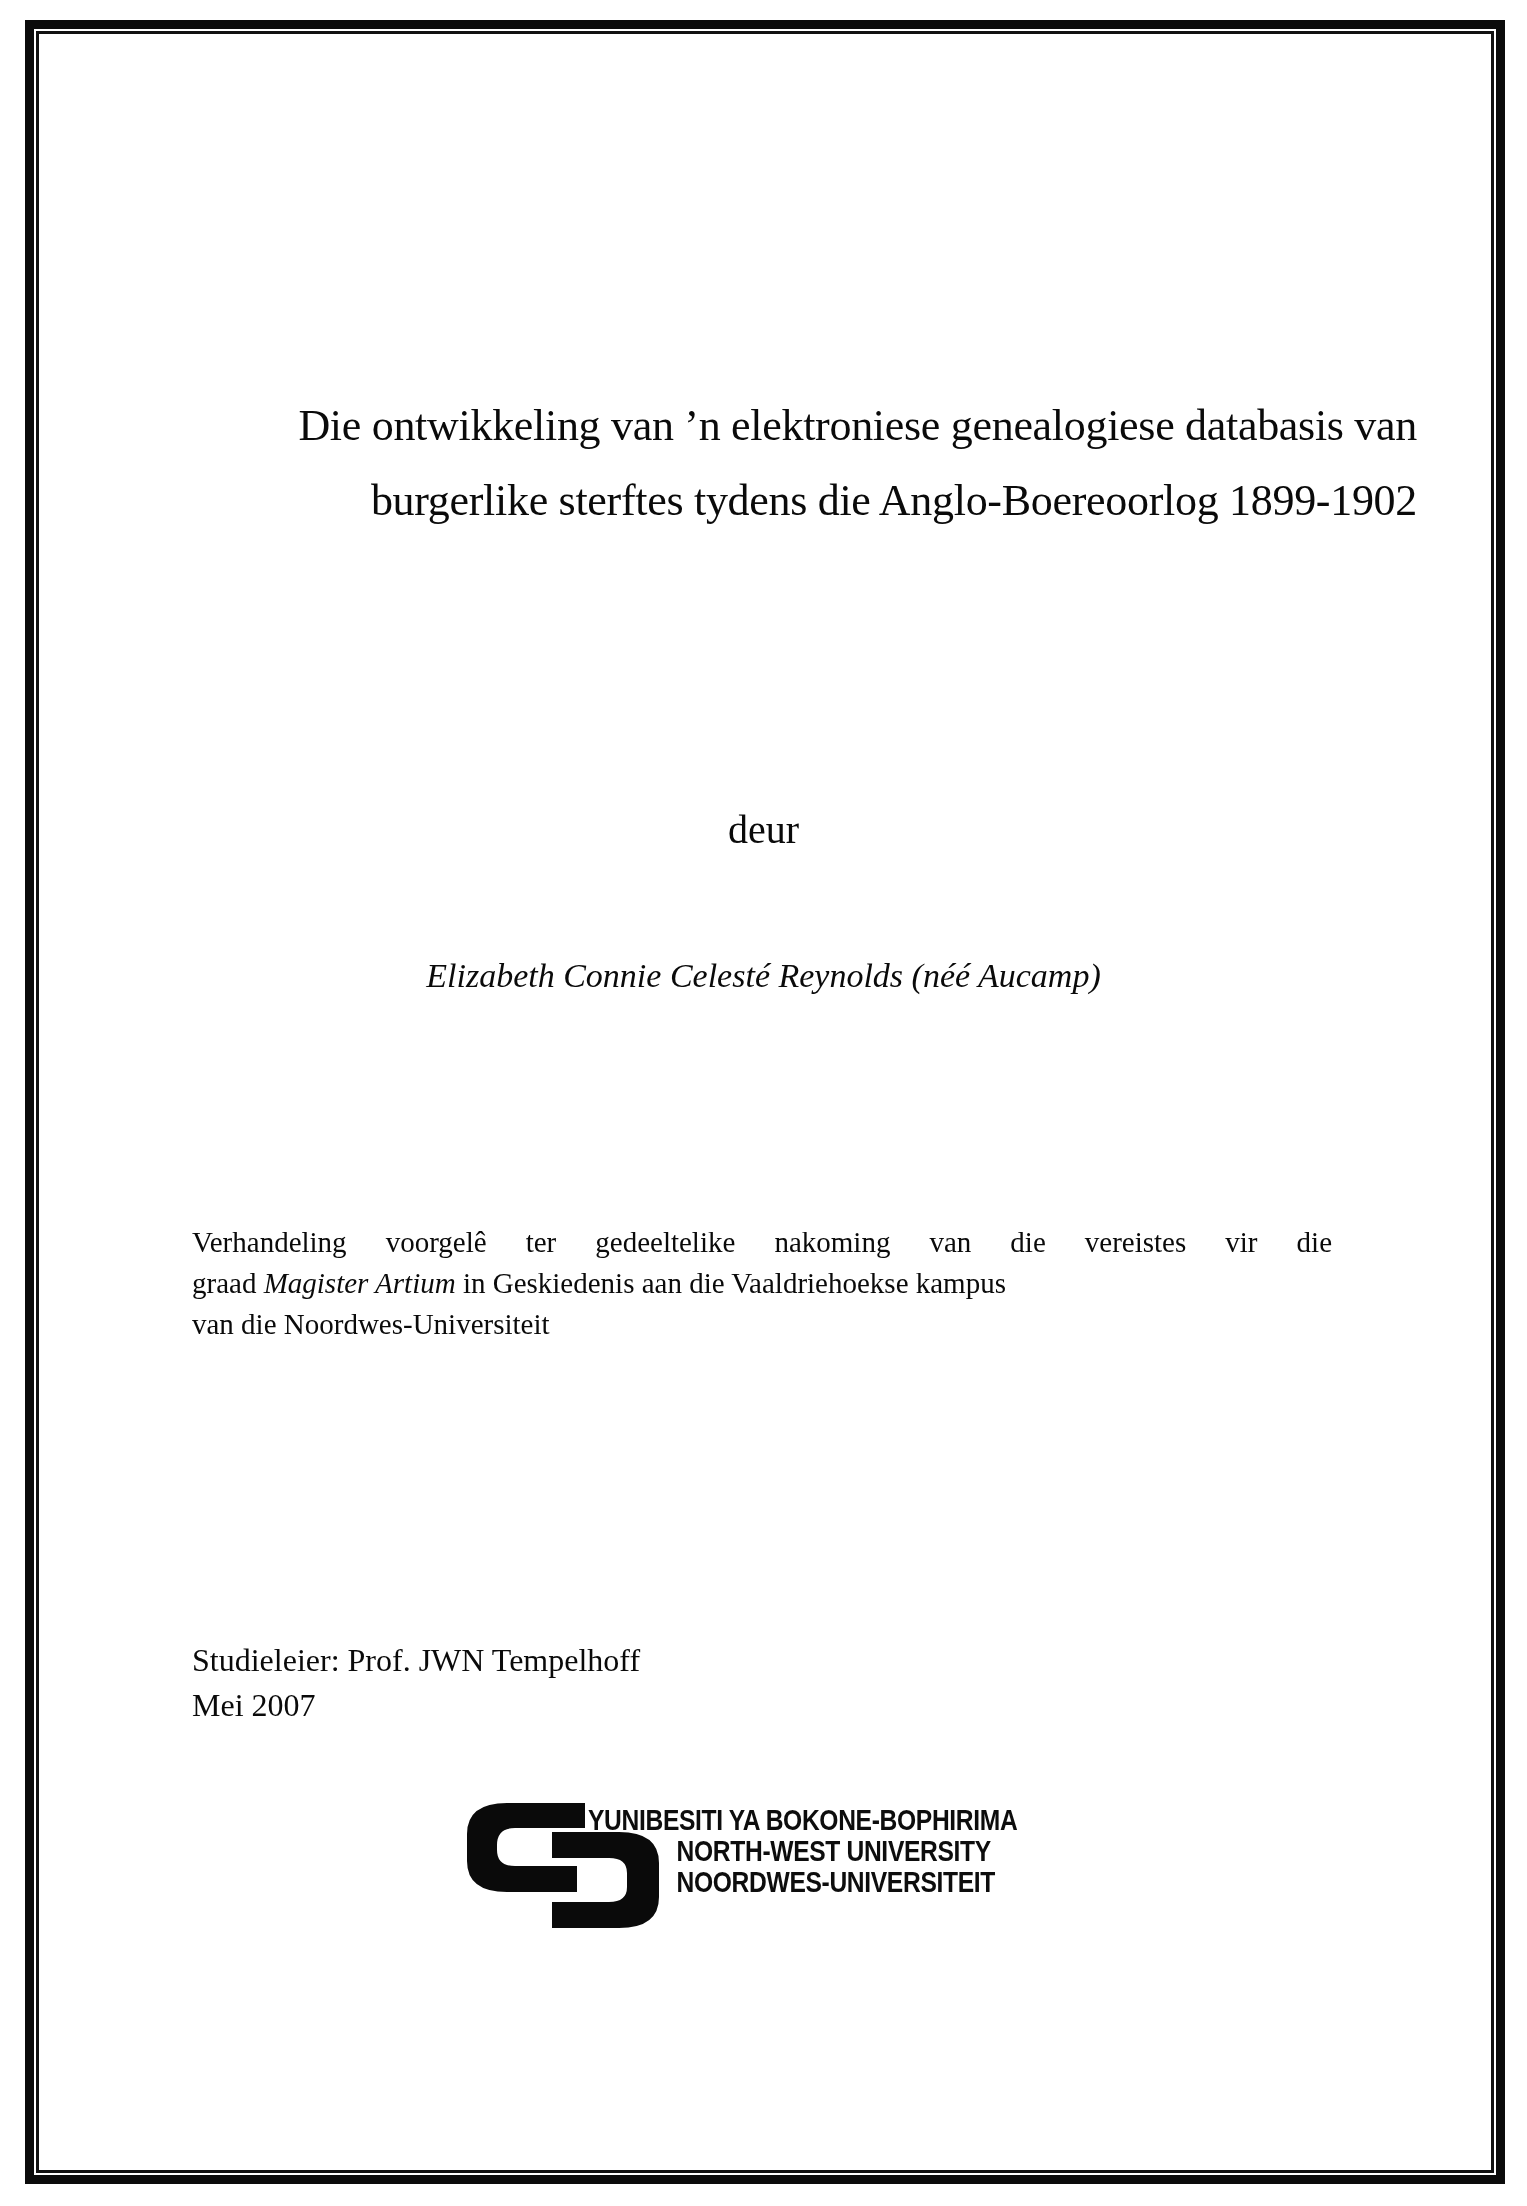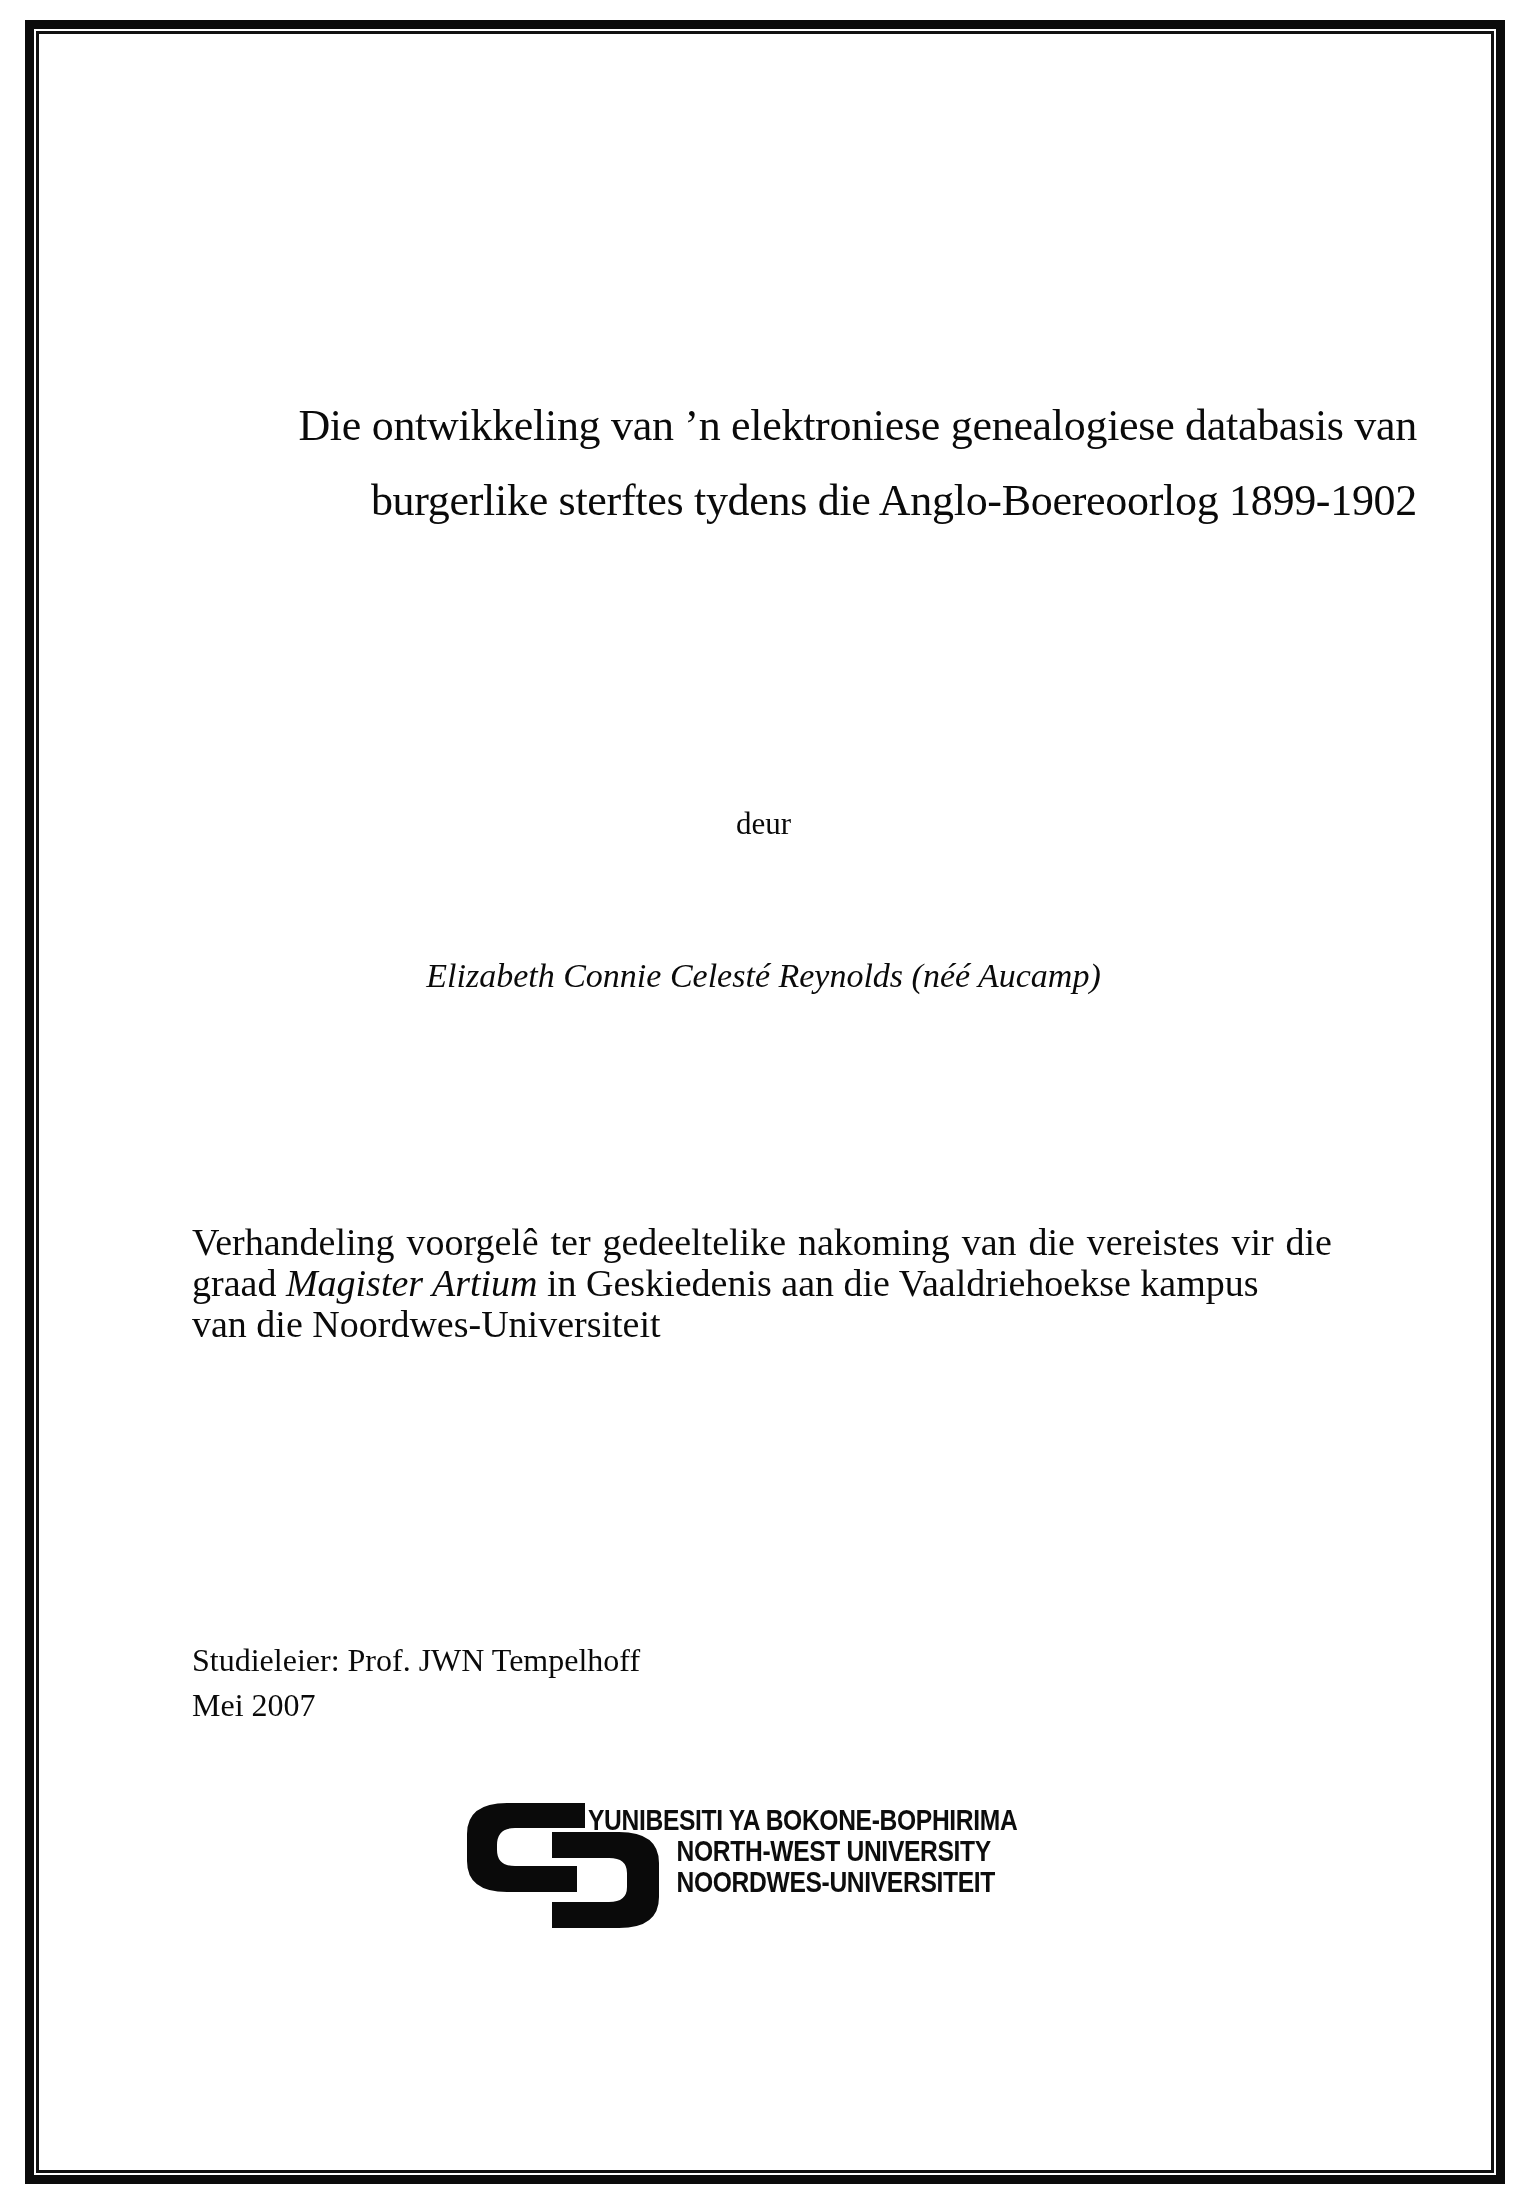--- a/index.html
+++ b/index.html
@@ -29,34 +29,34 @@
     text-align: right;
     font-size: 44px;
     line-height: 75px;
     letter-spacing: -0.3px;
     white-space: nowrap;
   }
   .byline {
     position: absolute;
     left: 0; right: 0; top: 806px;
     text-align: center;
-    font-size: 31px;
+    font-size: 40px;
   }
   .author {
     position: absolute;
     left: 0; right: 0; top: 957px;
     text-align: center;
     font-size: 34px;
     font-style: italic;
   }
   .statement {
     position: absolute;
     left: 192px; top: 1222px;
     width: 1140px;
-    font-size: 38px;
+    font-size: 29px;
     line-height: 41px;
   }
   .statement .just {
     text-align: justify;
     text-align-last: justify;
   }
   .supervisor-block {
     position: absolute;
     left: 192px; top: 1638px;
     font-size: 32px;

